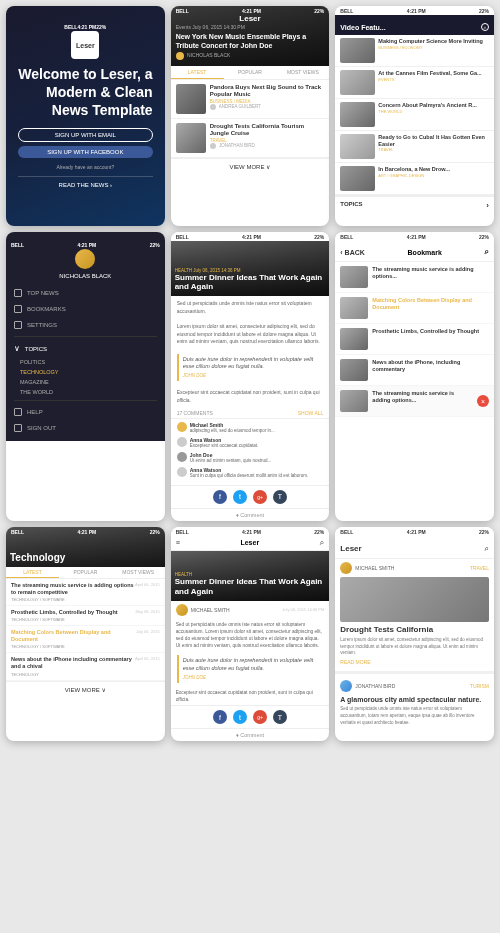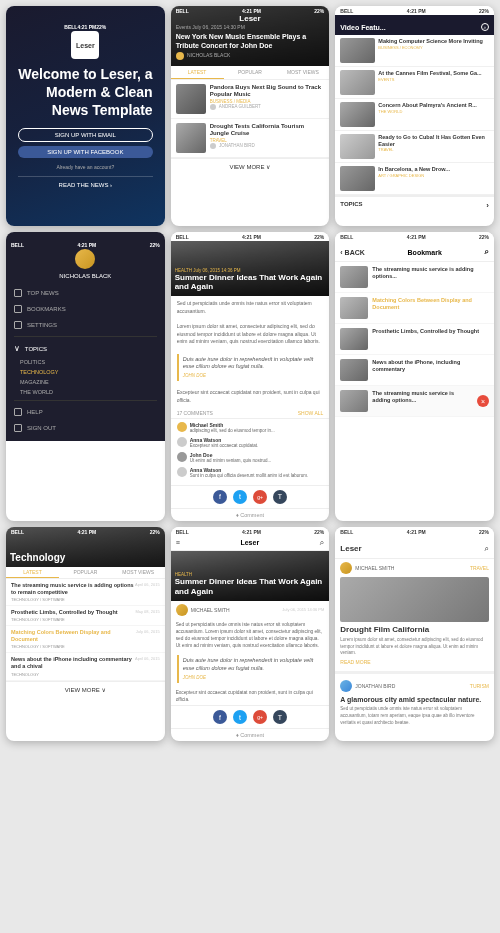--- a/index.html
+++ b/index.html
@@ -898,21 +898,21 @@
     <div class="travel-header">
       <span class="travel-app-name">Leser</span>
       <span style="font-size:8px;">⌕</span>
     </div>
     <div class="travel-author-row">
       <div class="travel-avatar"></div>
       <span class="travel-author-name">MICHAEL SMITH</span>
       <span class="travel-tag" style="margin-left:auto;">TRAVEL</span>
     </div>
     <div class="travel-article-img"></div>
-    <div class="travel-article-title">Drought Film California</div>
+    <div class="travel-article-title">Drought Tests California</div>
     <div class="travel-body-text">Lorem ipsum dolor sit amet, consectetur adipiscing elit, sed do eiusmod tempor incididunt ut labore et dolore magna aliqua. Ut enim ad minim veniam.</div>
     <div class="read-more-link">READ MORE</div>
     <hr class="travel-divider">
     <div class="travel-author-row">
       <div class="travel-avatar" style="background:linear-gradient(135deg,#6cb4e4 0%,#3a87d9 100%);"></div>
       <span class="travel-author-name">JONATHAN BIRD</span>
       <span class="travel-tag" style="margin-left:auto;">TURISM</span>
     </div>
     <div class="travel-article-title" style="font-size:7px;">A glamorous city amid spectacular nature.</div>
     <div class="travel-body-text">Sed ut perspiciatis unde omnis iste natus error sit voluptatem accusantium, totam rem aperiam, eaque ipsa quae ab illo inventore veritatis et quasi architecto beatae.</div>

